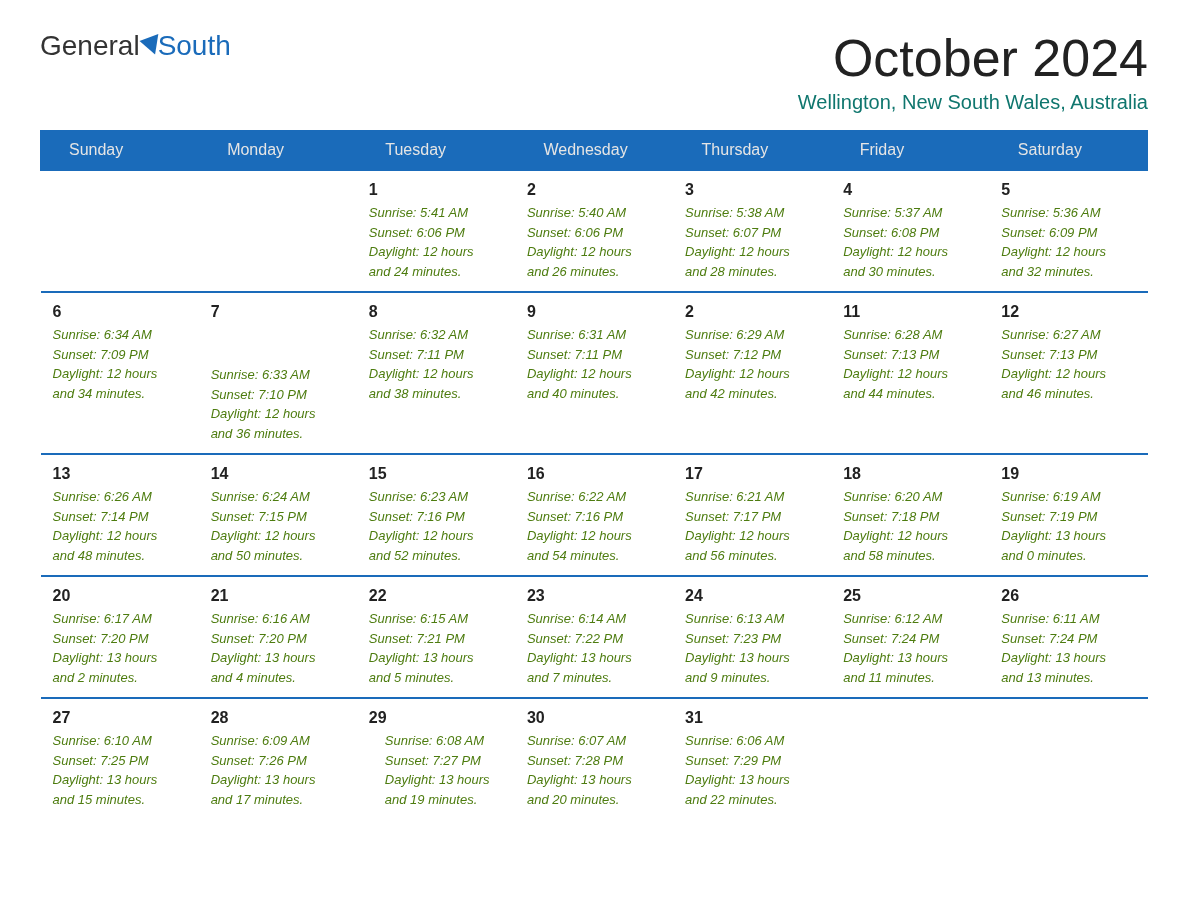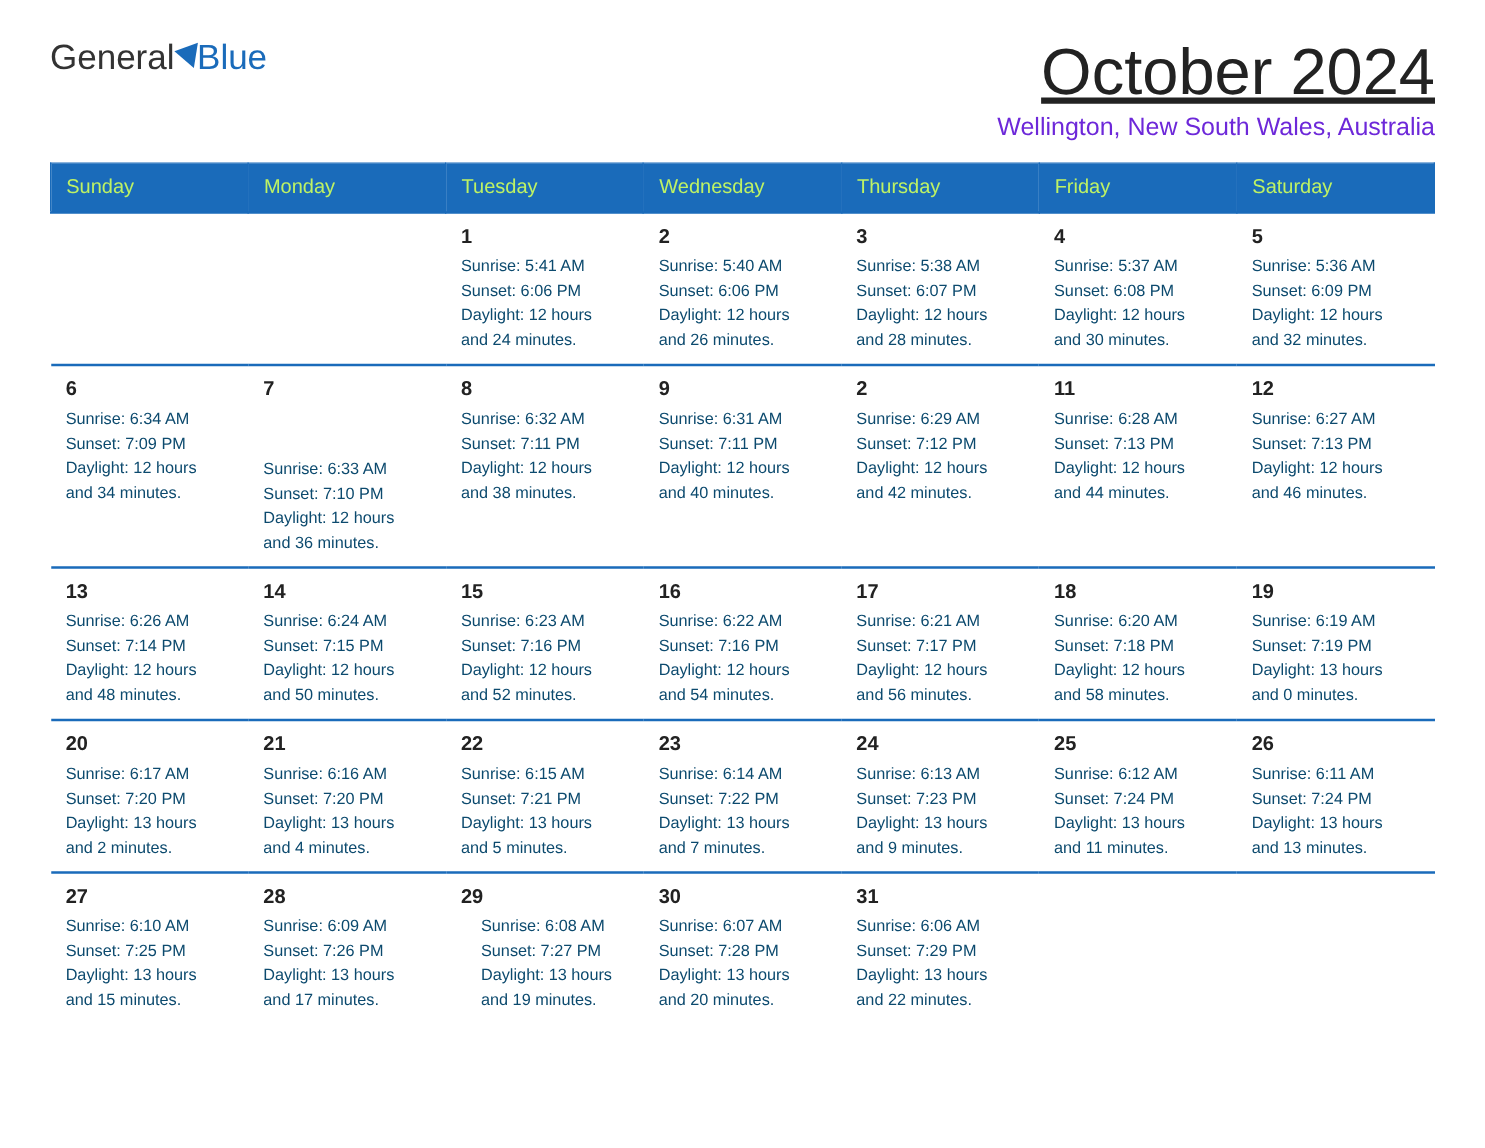--- a/index.html
+++ b/index.html
@@ -49,40 +49,39 @@
       display: inline-block;
     }
     .title-area {
       text-align: right;
     }
     .page-title {
       font-size: 52px;
       font-weight: normal;
       color: #222;
       line-height: 1.1;
-      text-decoration: underline;
     }
     .subtitle {
       font-size: 20px;
-      color: #6d28d9;
+      color: #0f766e;
       margin-top: 4px;
     }
     .calendar-table {
       width: 100%;
       border-collapse: collapse;
       margin-top: 16px;
     }
     .calendar-table thead tr {
       background-color: #1a6bba;
     }
     .calendar-table thead th {
-      color: #bef264;
+      color: #e5e5e5;
       font-size: 16px;
       font-weight: normal;
-      padding: 10px 12px;
+      padding: 10px 28px;
       text-align: left;
       border: 1px solid #1a6bba;
     }
     .calendar-table tbody tr {
       border-top: 2px solid #1a6bba;
     }
     .calendar-table tbody td {
       vertical-align: top;
       padding: 10px 12px;
       font-size: 14px;
@@ -93,36 +92,37 @@
     }
     .day-number {
       font-size: 16px;
       font-weight: bold;
       color: #222;
       display: block;
       margin-bottom: 4px;
     }
     .day-info {
       font-size: 13px;
-      color: #0c4a6e;
+      color: #4d7c0f;
       line-height: 1.5;
+      font-style: italic;
     }
     .empty-cell {
       background: #fff;
     }
   </style>
 </head>
 <body>
 
 <div class="header-area">
   <div class="logo-area">
     <div class="logo-text">
       <span class="logo-general">General</span>
       <span class="logo-triangle"></span>
-      <span class="logo-blue">Blue</span>
+      <span class="logo-blue">South</span>
     </div>
   </div>
   <div class="title-area">
     <div class="page-title">October 2024</div>
     <div class="subtitle">Wellington, New South Wales, Australia</div>
   </div>
 </div>
 
 <table class="calendar-table">
   <thead>

